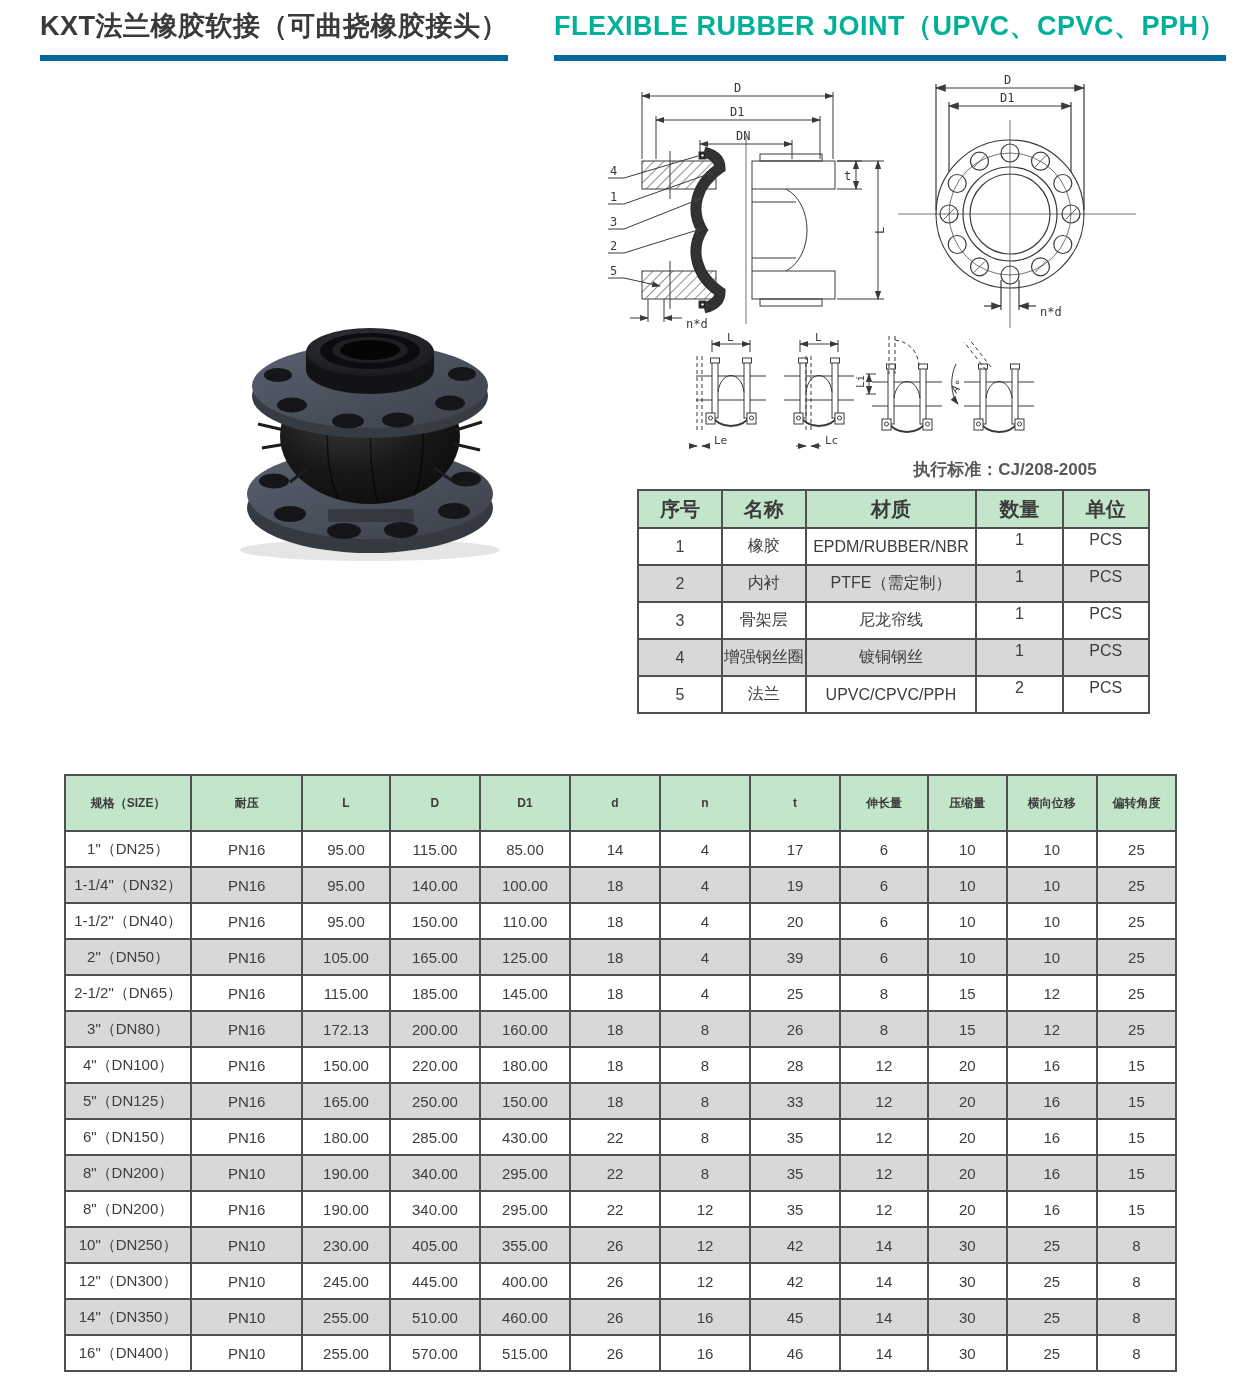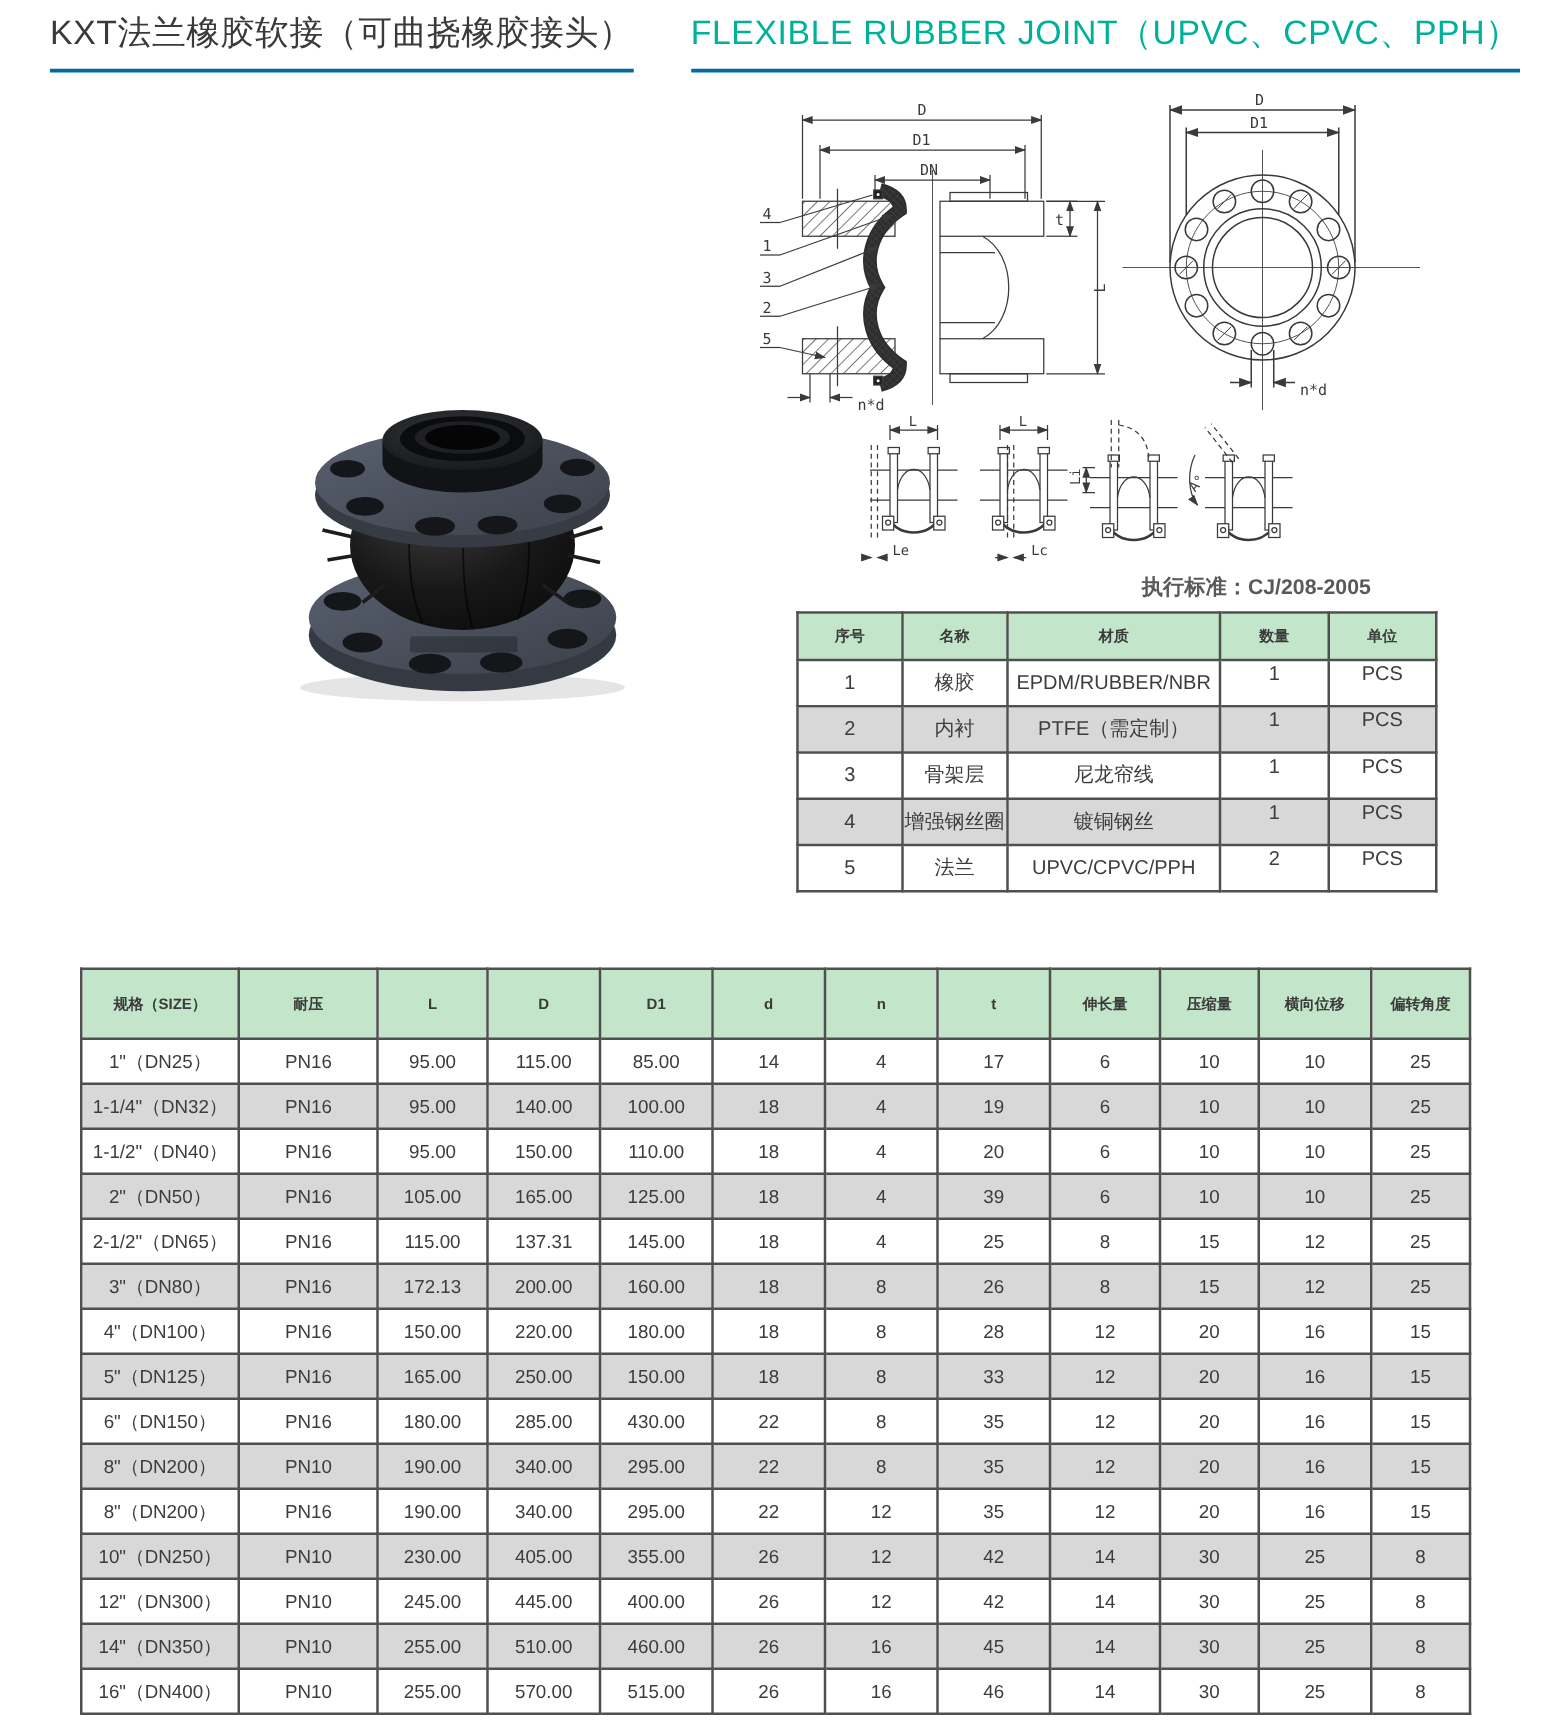--- a/index.html
+++ b/index.html
@@ -2,22 +2,22 @@
 <html><head>
 <meta charset="utf-8">
 <style>
   * { margin:0; padding:0; box-sizing:border-box; }
   html,body { background:#ffffff; }
   body { font-family:"Liberation Sans","DejaVu Sans",sans-serif; color:#3d3d3d; }
   .page { position:relative; width:1242px; height:1388px; background:#ffffff; overflow:hidden; }
 
   
   .header { position:absolute; left:40px; top:8px; width:1160px; white-space:nowrap; }
-  .title-cn, .title-en { display:inline-block; font-size:27px; font-weight:normal; letter-spacing:0.5px;
-                         padding-bottom:11px; border-bottom:3px solid #0369a1;text-align:center; }
+  .title-cn, .title-en { display:inline-block; font-size:27px; font-weight:bold; letter-spacing:0.5px;
+                         padding-bottom:11px; border-bottom:6px solid #0369a1;text-align:center; }
   .title-cn { color:#3a3a3a; margin-right:10px; }
   .title-en { color:#00b19a;margin-left:36px; }
 
   
   svg text { font-family:"DejaVu Sans Mono","Liberation Mono",monospace; fill:#3a3a3a; }
   .drw { position:absolute; }
   #cross-section { left:600px; top:76px; }
   #front-view    { left:892px; top:72px; }
   #motion        { left:688px; top:332px; }
   #product-photo { left:228px; top:318px; }
@@ -26,21 +26,21 @@
                    font-size:17px; font-weight:bold; color:#58595b; }
 
   
   table { border-collapse:collapse; table-layout:fixed; background:#ffffff; }
   th, td { border:2px solid #4f4f4f; text-align:center; vertical-align:middle;
            overflow:hidden; white-space:nowrap; }
   thead th { background:#c3e6ca; font-weight:bold; color:#3b3b3b; }
   tbody tr:nth-child(even) td { background:#d8d8d8; }
 
   #parts-table { position:absolute; left:637px; top:489px; width:513px; font-size:16px; }
-  #parts-table th { height:38px; font-size:12px; }
+  #parts-table th { height:38px; font-size:20px; }
   #parts-table td { height:37px; }
   #parts-table td:nth-child(4), #parts-table td:nth-child(5) { vertical-align:top; padding-top:2px; }
 
   #spec-table { position:absolute; left:64px; top:774px; width:1113px; font-size:15px; }
   #spec-table th { height:56px; font-size:12px; }
   #spec-table td { height:36px; }
 </style>
 </head>
 <body>
 
@@ -460,21 +460,21 @@
           <td>39</td>
           <td>6</td>
           <td>10</td>
           <td>10</td>
           <td>25</td>
         </tr>
         <tr>
           <td>2-1/2"（DN65）</td>
           <td>PN16</td>
           <td>115.00</td>
-          <td>137.31</td>
+          <td>185.00</td>
           <td>145.00</td>
           <td>18</td>
           <td>4</td>
           <td>25</td>
           <td>8</td>
           <td>15</td>
           <td>12</td>
           <td>25</td>
         </tr>
         <tr>

